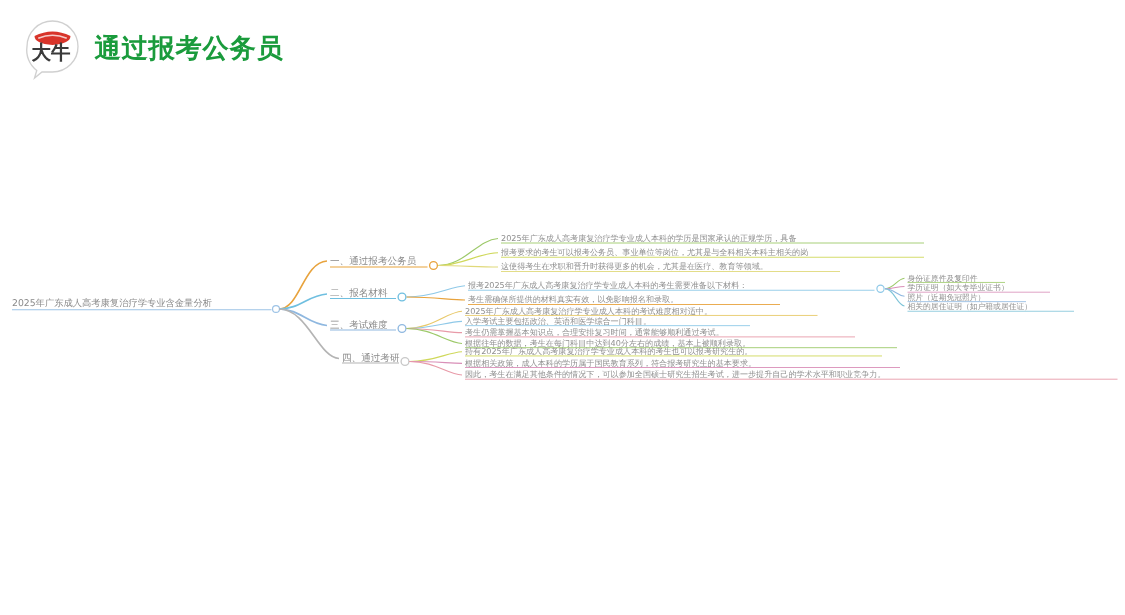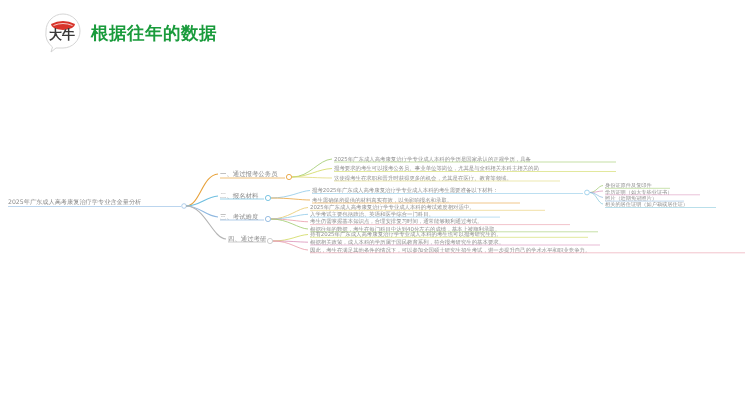--- a/index.html
+++ b/index.html
@@ -6,21 +6,21 @@
   html,body { width:750px; height:410px; }
   body {
     background:#ffffff;
     font-family:"DejaVu Sans","Liberation Sans",sans-serif;
     position:relative;
     overflow:hidden;
   }
 
   
   #logo-bar { position:absolute; left:14px; top:10px; width:180px; height:46px; display:flex; align-items:center; gap:7px; }
-  #logo-mark { position:relative; width:42px; height:42px; flex:none;margin-left:28px; }
+  #logo-mark { position:relative; width:42px; height:42px; flex:none; }
   #logo-text-wrap { display:flex; flex-direction:column; justify-content:center; gap:1px; }
   #logo-cn { font-size:17.5px; font-weight:bold; color:#1a9b3c; letter-spacing:0.5px; line-height:1.05; white-space:nowrap; }
   #logo-en { font-size:9.5px; font-weight:bold; color:#3a3a3a; letter-spacing:-0.1px; line-height:1.05; white-space:nowrap; }
 
   
   #mindmap { position:absolute; left:0; top:0; width:750px; height:410px; }
 
   .lbl { font-family:"DejaVu Sans","Liberation Sans",sans-serif; fill:#6b6b6b; }
   .root-lbl { font-size:6.2px; fill:#8a8a8a; }
   .br-lbl { font-size:6.4px; fill:#8a8a8a; }
@@ -33,21 +33,21 @@
 <div id="logo-bar">
   <div id="logo-mark">
     <svg width="42" height="42" viewBox="0 0 42 42">
       <path d="M4 19 A17 17 0 1 1 21 36 L14 36 L9 40 L10.5 35 A17 17 0 0 1 4 19 Z" fill="#ffffff" stroke="#d0d0d0" stroke-width="0.9"></path>
       <path d="M9 12 Q21 6 33 12 Q33 17 21 18 Q9 17 9 12 Z" fill="#d8342a"></path>
       <path d="M11.5 13.5 Q21 9.5 30.5 13.5" fill="none" stroke="#ffffff" stroke-width="1" opacity="0.75"></path>
       <text x="20" y="27" text-anchor="middle" font-size="13" font-weight="bold" fill="#3a3a3a" font-family="DejaVu Sans, sans-serif">大牛</text>
     </svg>
   </div>
   <div id="logo-text-wrap">
-    <div id="logo-cn">根据往年的数据</div>
+    <div id="logo-cn">通过报考公务员</div>
   </div>
 </div>
 
 <svg id="mindmap" viewBox="0 0 750 410">
 
   <g>
     <text class="lbl root-lbl" x="8" y="204">2025年广东成人高考康复治疗学专业含金量分析</text>
     <line x1="8" y1="206.5" x2="181" y2="206.5" stroke="#9dc3e6" stroke-width="0.7"></line>
     <circle cx="184" cy="206" r="2.3" fill="#ffffff" stroke="#9dc3e6" stroke-width="0.8"></circle>
   </g>

